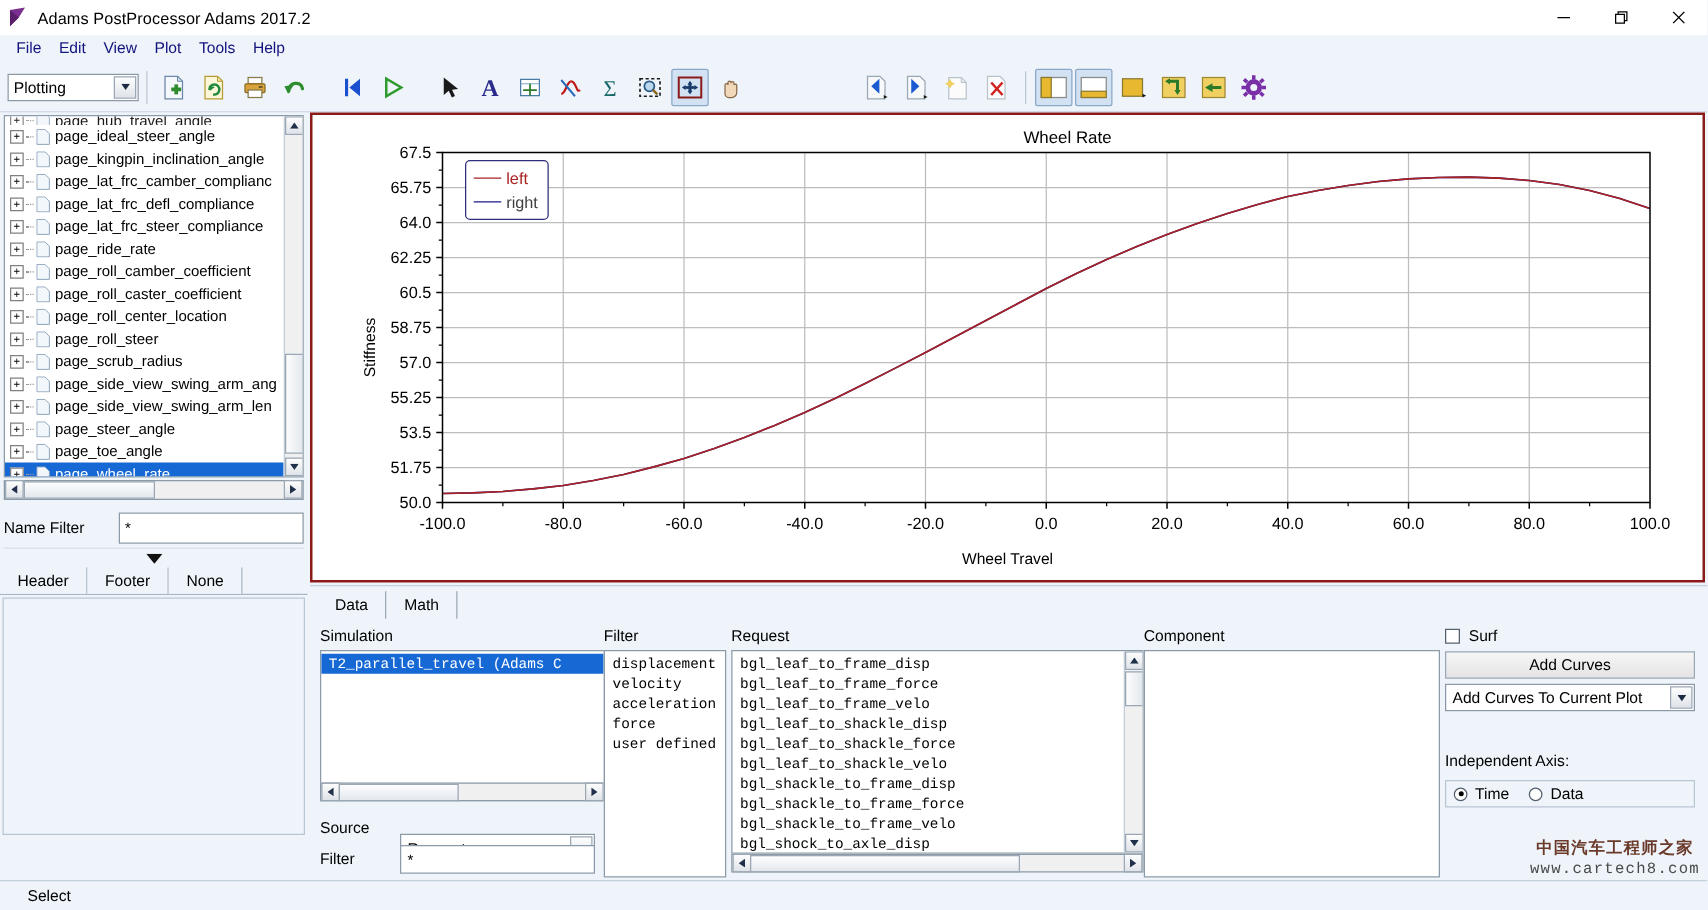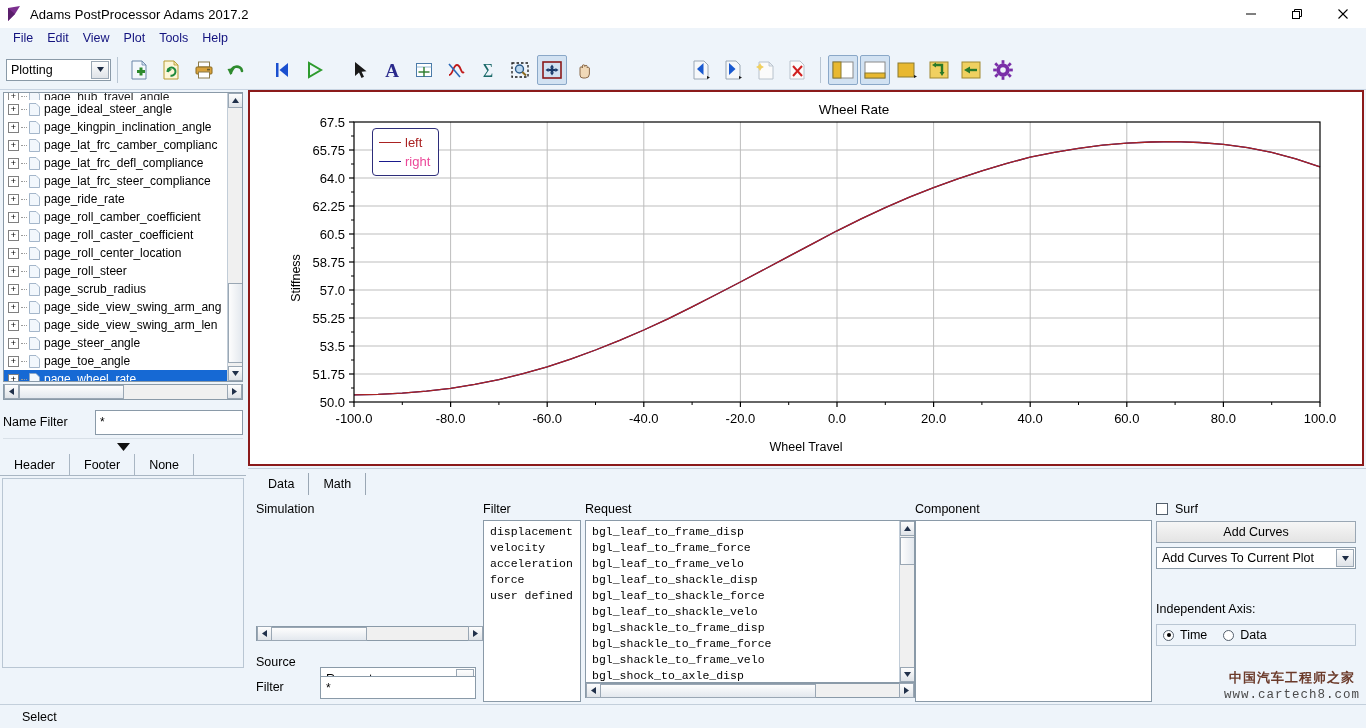--- a/index.html
+++ b/index.html
@@ -809,33 +809,36 @@
         <line x1="1021.6999999999999" y1="310" x2="1021.6999999999999" y2="313" stroke="#000" stroke-width="1"></line>
       </svg>
 
     <div class="legend-box" style="left:122px; top:36px;">
       <div class="legend-row">
         <span class="legend-line" style="border-top-color:#aa2222;"></span>
         <span class="legend-txt" style="color:#aa2222;">left</span>
       </div>
       <div class="legend-row">
         <span class="legend-line" style="border-top-color:#1a1a8c;"></span>
-        <span class="legend-txt" style="color:#ec4899;">right</span>
+        <span class="legend-txt" style="color:#404040;">right</span>
       </div>
     </div>
   </div>
 
   <div class="bottom-panel">
 
     <div class="dm-tabs">
       <div class="dm-tab">Data</div>
       <div class="dm-tab">Math</div>
     </div>
 
     <div class="panel-label" style="left:8px; top:33px;">Simulation</div>
+    <div class="listbox" style="left:8px; top:51px; width:228px; height:121px;">
+      <div class="li sel" style="margin-top:2px;">T2_parallel_travel   (Adams C</div>
+    </div>
     <div class="hscroll" style="left:8px; top:157px; width:228px;">
       <div class="sbtn" style="position:absolute;left:0;top:-1px;">
         <svg width="5" height="7" viewBox="0 0 5 7">
             <polygon points="5,0 5,7 0,3.5" fill="#20304a"></polygon>
           </svg>
       </div>
       <div class="sb-thumb-h" style="left:14px;width:96px;"></div>
       <div class="sbtn" style="position:absolute;right:0;top:-1px;">
         <svg width="5" height="7" viewBox="0 0 5 7">
             <polygon points="0,0 5,3.5 0,7" fill="#20304a"></polygon>

